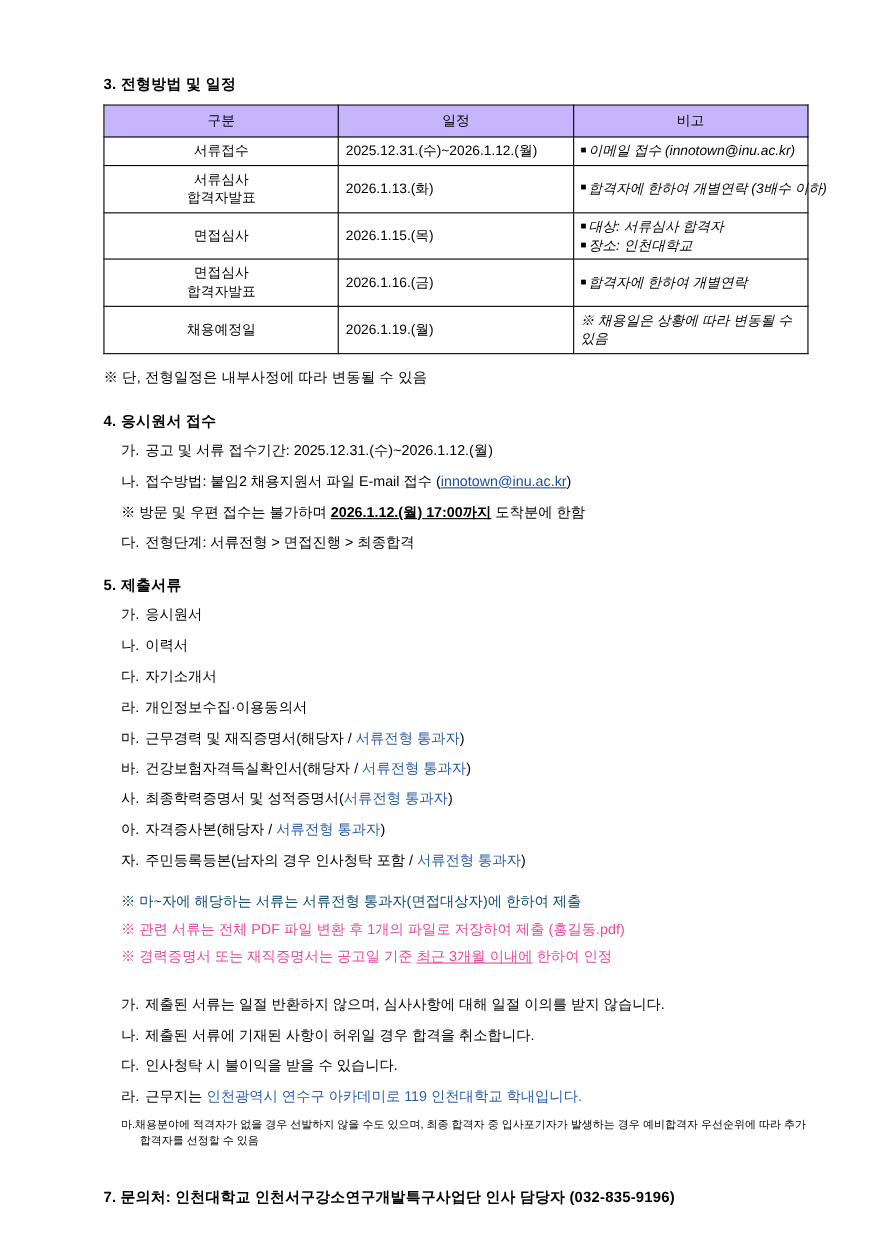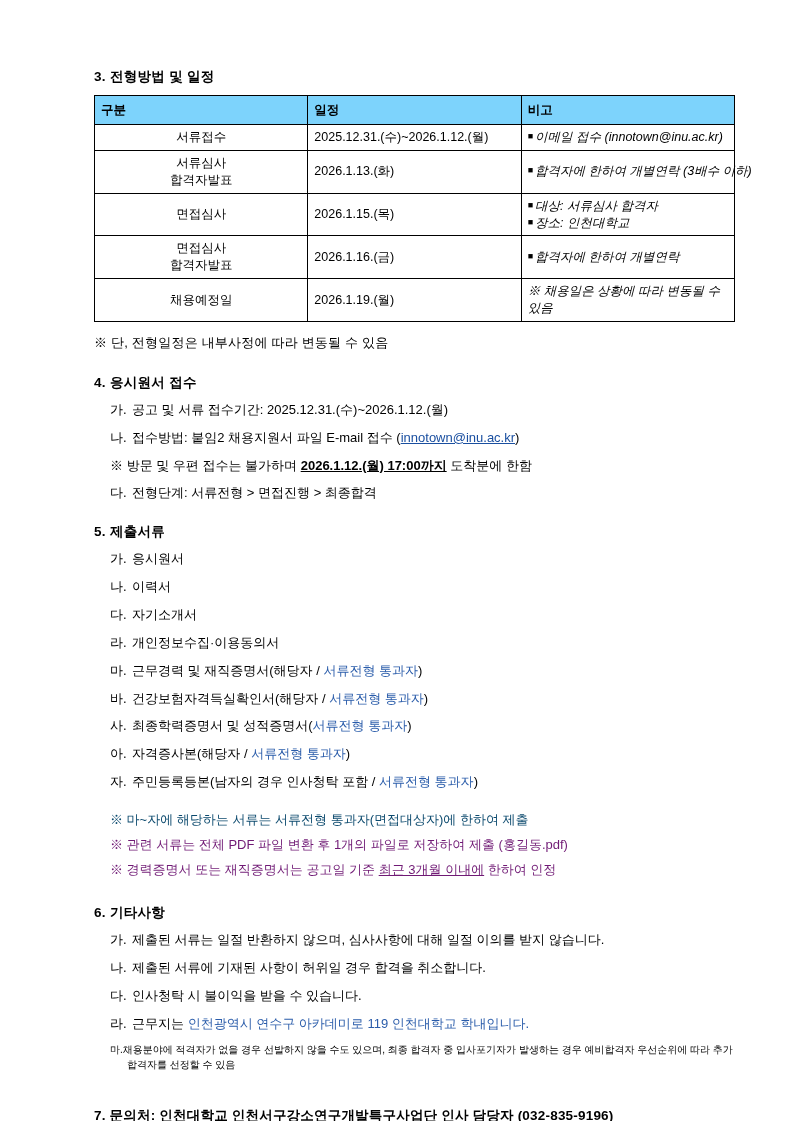--- a/index.html
+++ b/index.html
@@ -47,23 +47,23 @@
     margin-bottom: 12px;
   }
   table.schedule th, table.schedule td {
     border: 1px solid #000000;
     font-size: 12.5px;
     padding: 4px 6px;
     vertical-align: middle;
     line-height: 1.35;
   }
   table.schedule th {
-    background: #7dd3fc;
-    text-align: left;
-    font-weight: bold;
+    background: #c4b5fd;
+    text-align: center;
+    font-weight: normal;
     height: 20px;
   }
   td.c-div { text-align: center; width: 103px; }
   td.c-date { text-align: left; width: 215px; }
   td.c-note { text-align: left; padding-left: 9px; font-style: italic; }
   .note-line { white-space: nowrap; }
   .sq { font-size: 9px; vertical-align: 2px; margin-right: 2px; }
 
   .rowh-2 { height: 38px; }
   .rowh-1 { height: 24px; }
@@ -100,21 +100,21 @@
   .ul { text-decoration: underline; }
 
   .gap-after-list { height: 10px; }
 
   .star-line {
     color: #0c4a6e;
     margin: 0 0 7px 0;
     padding-left: 16px;
     font-size: 13px;
   }
-  .star-line.black { color: #701a75; }
+  .star-line.black { color: #ec4899; }
 
   .hang {
     padding-left: 33px;
     text-indent: -17px;
     margin: 0 0 9px 0;
     font-size: 10px;
     line-height: 1.5;
   }
   .hang.two-line { margin-bottom: 9px; }
 
@@ -251,21 +251,20 @@
       <div class="star-line">※ 마~자에 해당하는 서류는 서류전형 통과자(면접대상자)에 한하여 제출</div>
       <div class="star-line black">※ 관련 서류는 전체 PDF 파일 변환 후 1개의 파일로 저장하여 제출 (홍길동.pdf)</div>
       <div class="star-line black">
         <span>※ 경력증명서 또는 재직증명서는 공고일 기준 </span><span class="ul">최근 3개월 이내에</span><span> 한하여 인정</span>
       </div>
     </div>
 
     <div class="spacer-lg"></div>
 
     <div class="section-block">
-      <div class="section-heading">6. 기타사항</div>
 
       <div class="item">
         <span class="lbl">가.</span><span>제출된 서류는 일절 반환하지 않으며, 심사사항에 대해 일절 이의를 받지 않습니다.</span>
       </div>
       <div class="item">
         <span class="lbl">나.</span><span>제출된 서류에 기재된 사항이 허위일 경우 합격을 취소합니다.</span>
       </div>
       <div class="item">
         <span class="lbl">다.</span><span>인사청탁 시 불이익을 받을 수 있습니다.</span>
       </div>

